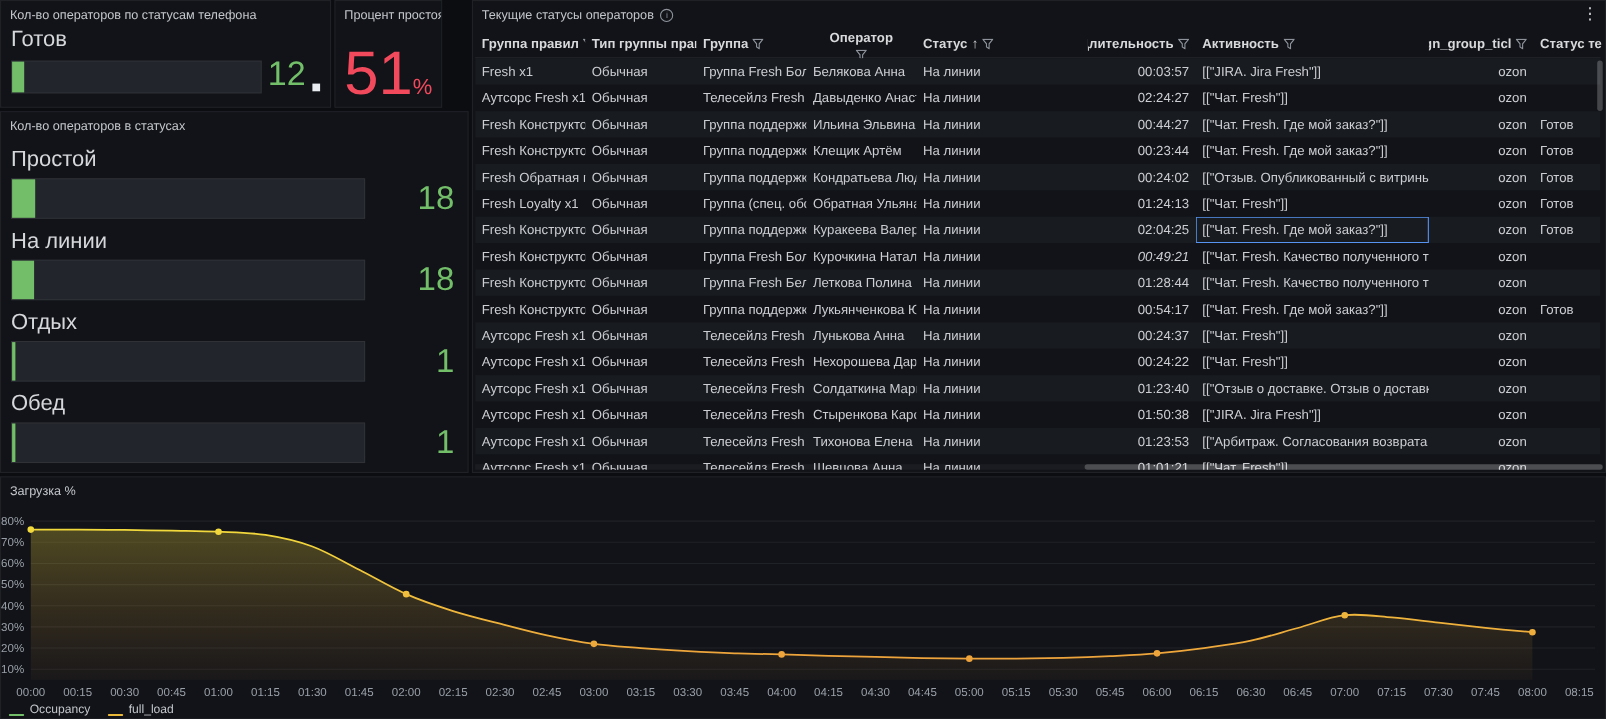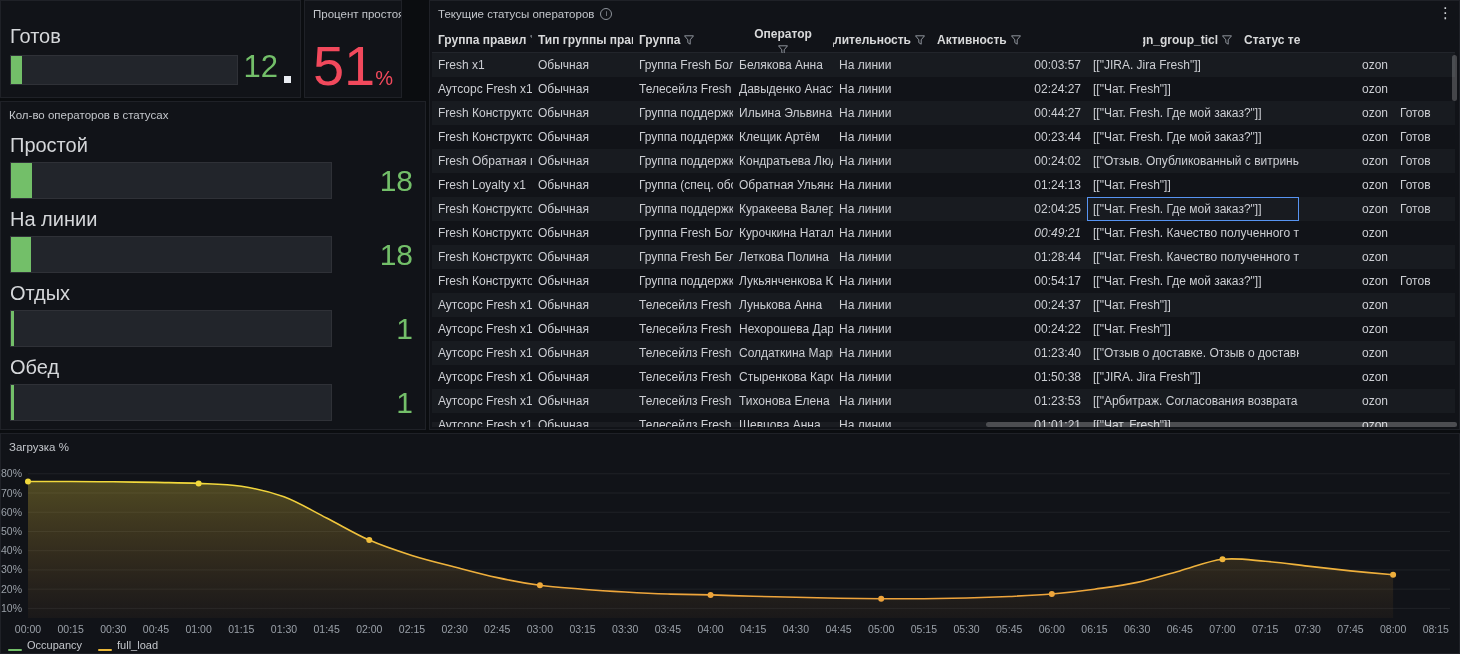--- a/index.html
+++ b/index.html
@@ -54,20 +54,21 @@
   #chart-svg .grid{stroke:rgba(204,212,222,0.08);stroke-width:1}
   #chart-svg .axlbl{fill:#9aa0a8;font-size:10.5px;font-family:"Liberation Sans","DejaVu Sans",sans-serif}
   #chart-legend{position:absolute;left:8px;top:639px;display:flex;gap:16px;align-items:center}
   .legend-item{display:flex;align-items:flex-end;gap:5px;font-size:11px;color:#c3c6cb;cursor:pointer}
   .swatch{display:inline-block;width:14px;height:2.5px;border-radius:1px}
 </style>
 </head>
 <body>
 
 <div class="panel" id="panel-phone" style="left:0;top:0;width:301px;height:98px">
+  <div class="panel-title">Кол-во операторов по статусам телефона</div>
   <div id="phone-gauge-label" class="gauge-label">Готов</div>
   <div id="phone-gauge-track" class="gauge-track">
     <div id="phone-gauge-fill" class="gauge-fill" style="width: 5%;"></div>
   </div>
   <div id="phone-gauge-value" class="gauge-value">12</div>
   <div id="phone-threshold"></div>
 </div>
 
 <div class="panel" id="panel-idle" style="left:304px;top:0;width:98px;height:98px">
   <div class="panel-title">Процент простоя</div>
@@ -127,20 +128,27 @@
         <span>Тип группы прав</span>
       </div>
       <div class="th" style="width: 100px;">
         <span>Группа</span>
         <svg viewBox="0 0 10 10" class="funnel">
           <path d="M0.5,0.8 H9.5 L6.2,4.8 V9.2 L3.8,7.6 V4.8 Z" fill="none" stroke="#8e939b" stroke-width="1"></path>
         </svg>
       </div>
       <div class="th" style="width: 100px; flex-direction: column;">
         <span>Оператор</span>
+        <svg viewBox="0 0 10 10" class="funnel">
+          <path d="M0.5,0.8 H9.5 L6.2,4.8 V9.2 L3.8,7.6 V4.8 Z" fill="none" stroke="#8e939b" stroke-width="1"></path>
+        </svg>
+      </div>
+      <div class="th" style="width: 156px;">
+        <span>Статус</span>
+        <span class="sort">↑</span>
         <svg viewBox="0 0 10 10" class="funnel">
           <path d="M0.5,0.8 H9.5 L6.2,4.8 V9.2 L3.8,7.6 V4.8 Z" fill="none" stroke="#8e939b" stroke-width="1"></path>
         </svg>
       </div>
       <div class="th right" style="width: 98px;">
         <span>Длительность</span>
         <svg viewBox="0 0 10 10" class="funnel">
           <path d="M0.5,0.8 H9.5 L6.2,4.8 V9.2 L3.8,7.6 V4.8 Z" fill="none" stroke="#8e939b" stroke-width="1"></path>
         </svg>
       </div>

